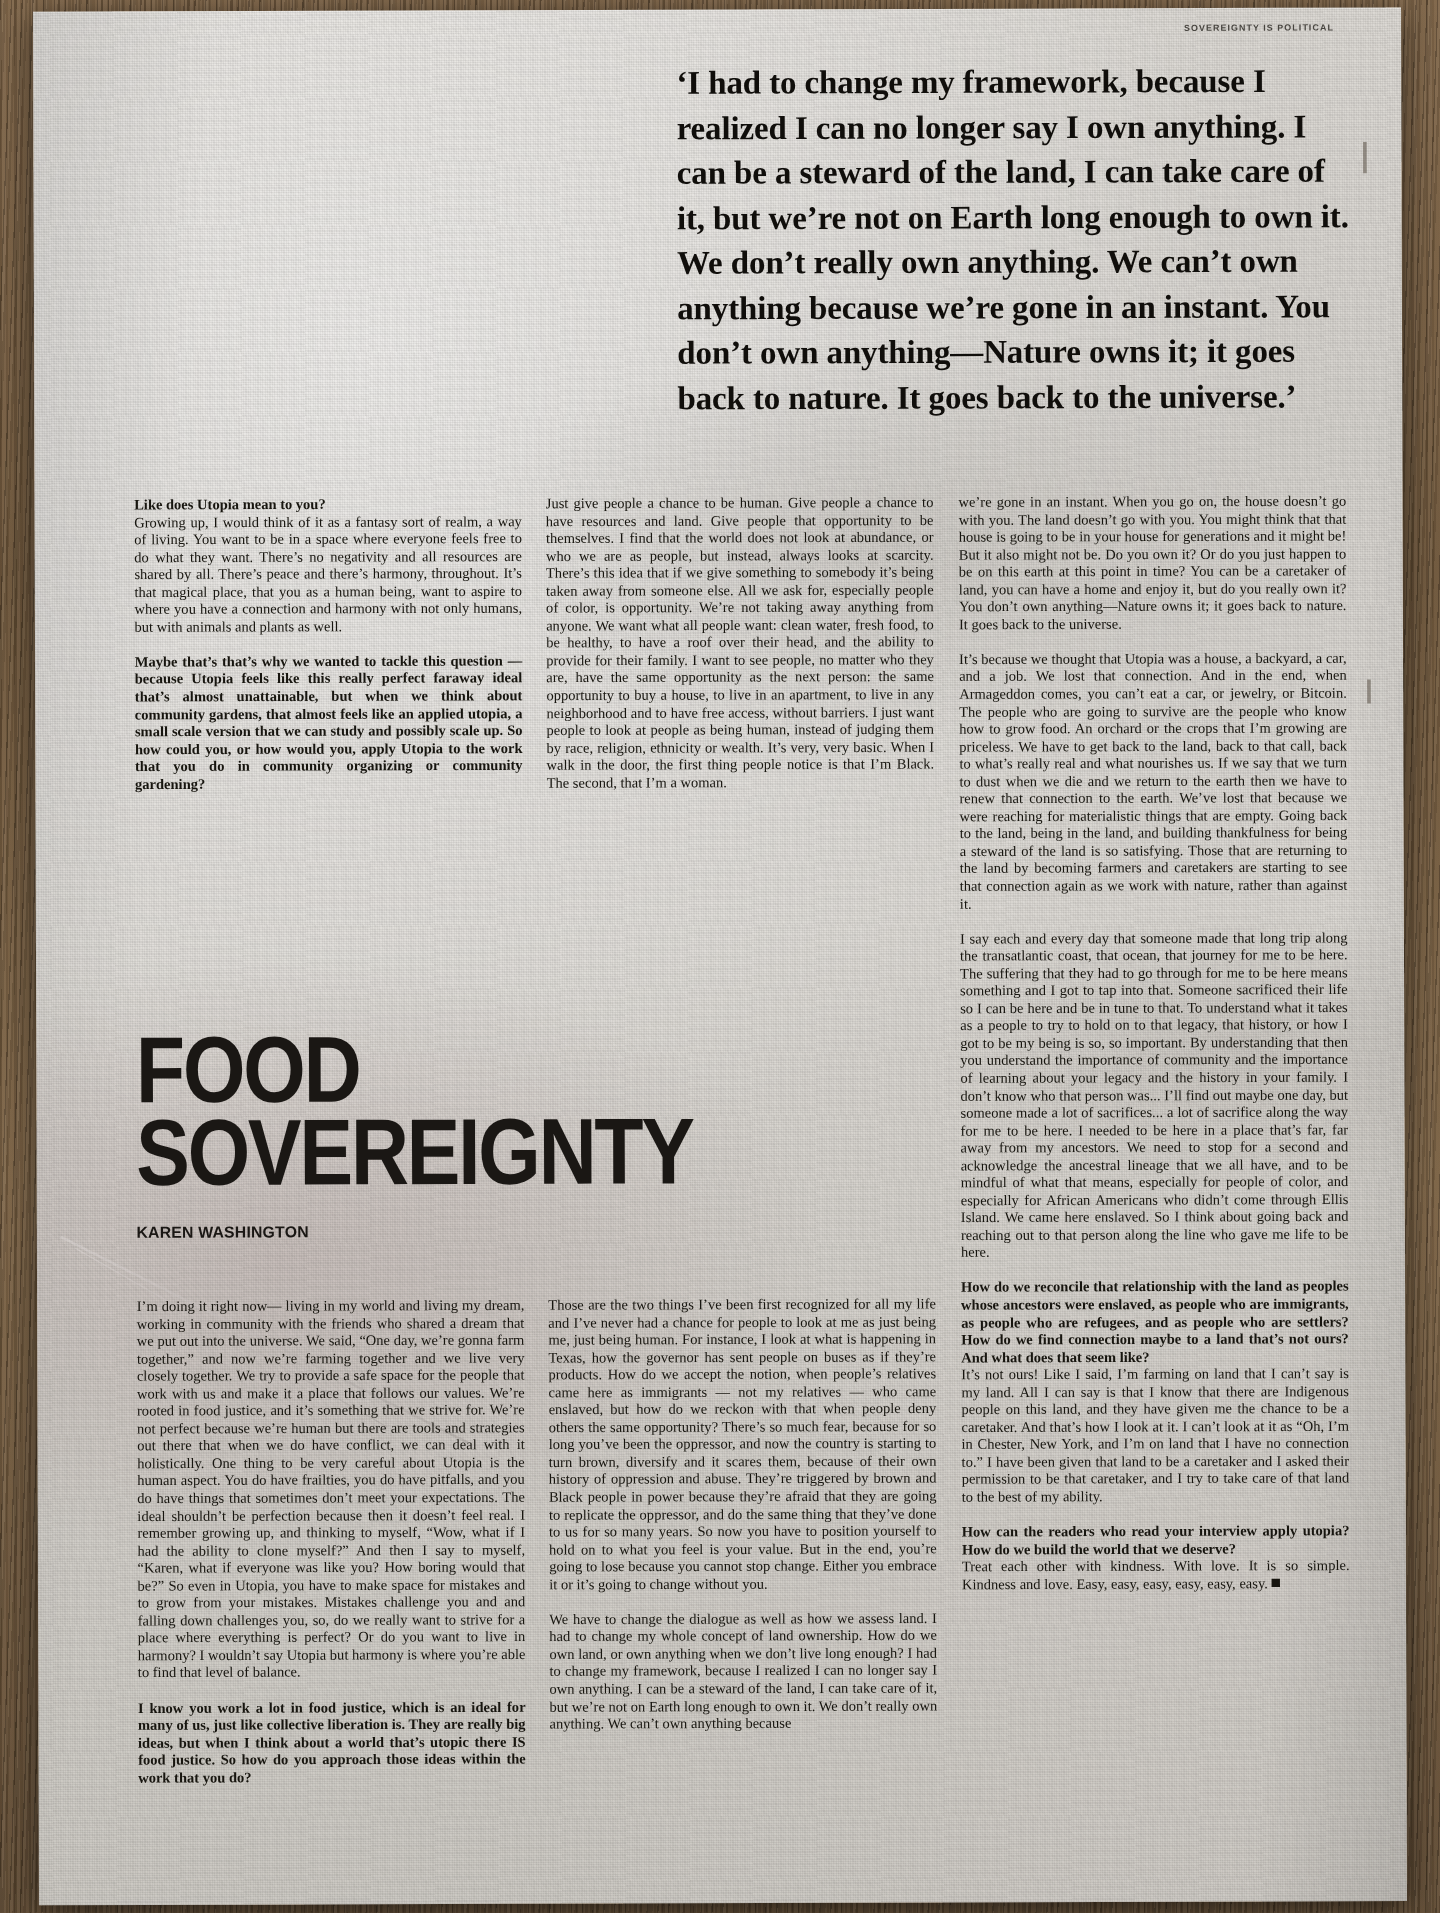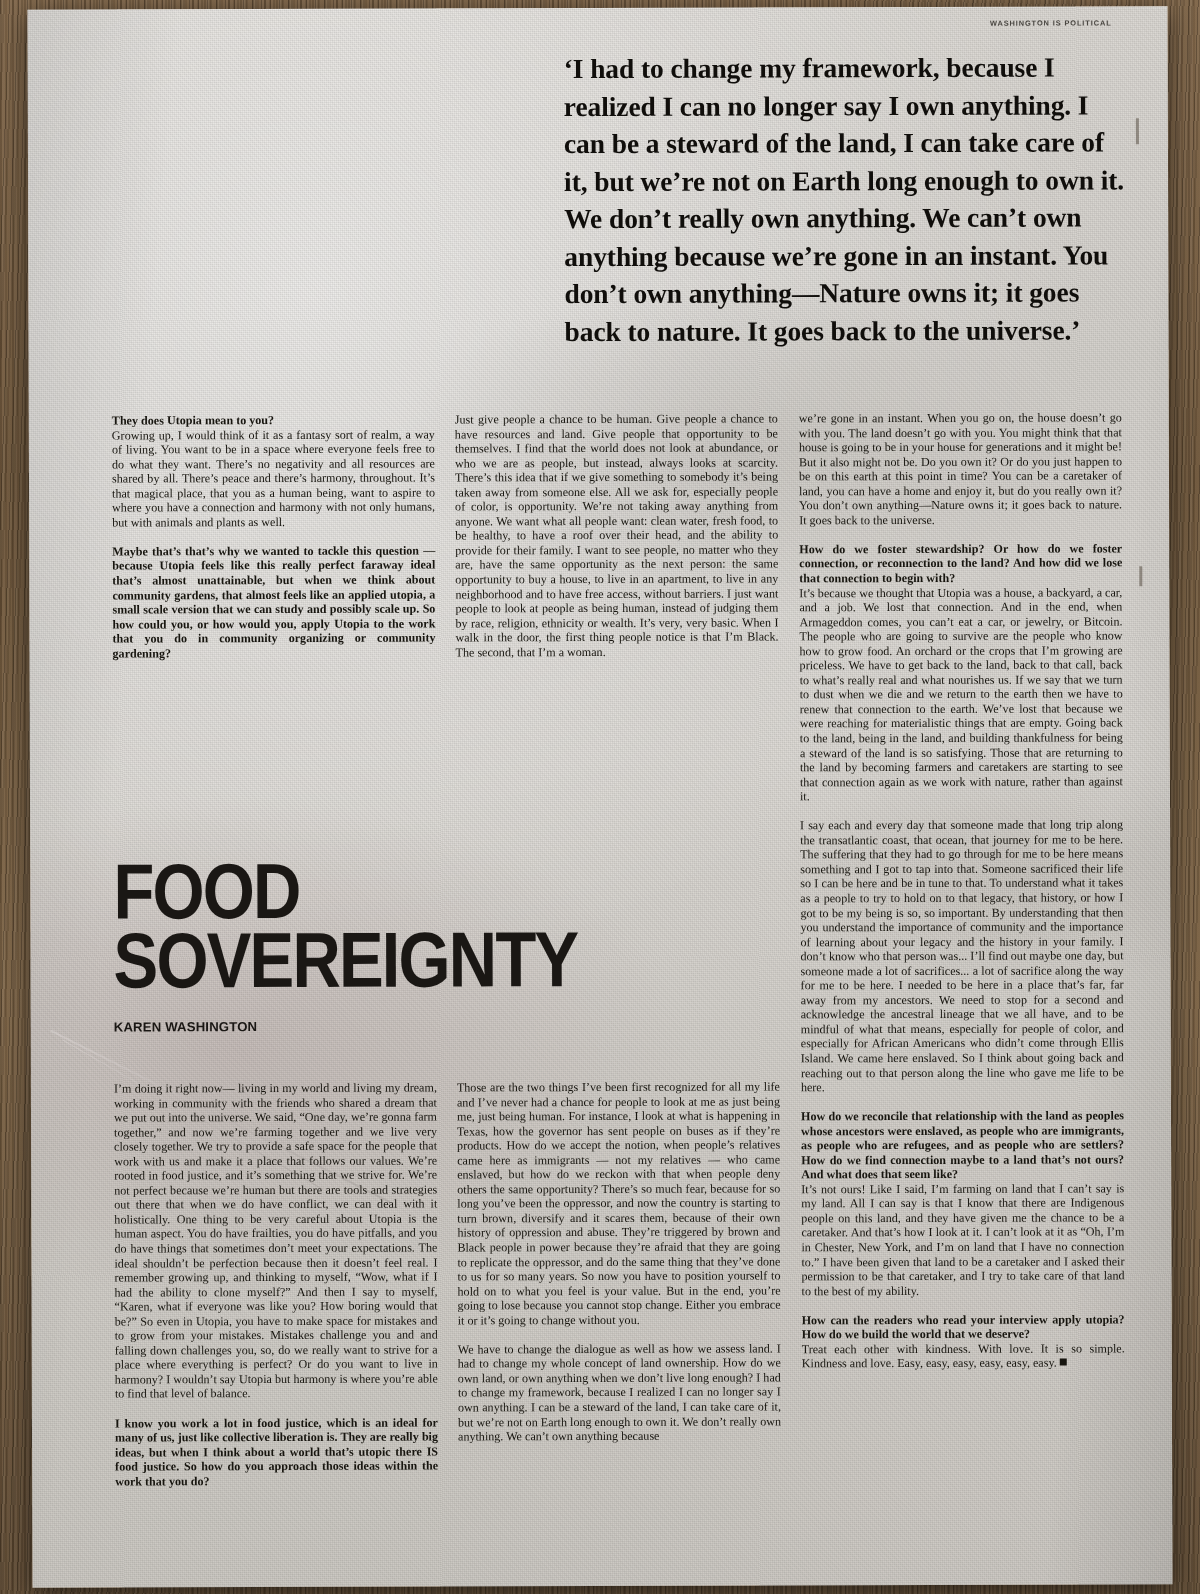--- a/index.html
+++ b/index.html
@@ -136,41 +136,40 @@
 
 <div id="page">
 
   <div class="crease c1"></div>
   <div class="crease c2"></div>
   <div class="nick" style="left:1108px;top:112px;width:3px;height:26px;"></div>
   <div class="nick" style="left:1110px;top:560px;width:3px;height:20px;"></div>
 
   <div id="content">
 
-    <div class="runhead">WASHINGTON IS POLITICAL</div>
+    <div class="runhead">SOVEREIGNTY IS POLITICAL</div>
 
     <div class="pullquote">‘I had to change my framework, because I realized I can no longer say I own anything. I can be a steward of the land, I can take care of it, but we’re not on Earth long enough to own it. We don’t really own anything. We can’t own anything because we’re gone in an instant. You don’t own anything—Nature owns it; it goes back to nature. It goes back to the universe.’</div>
 
     <div class="cols">
 
       <div class="col c1">
-        <p class="body q">They does Utopia mean to you?</p>
+        <p class="body q">Like does Utopia mean to you?</p>
         <p class="body">Growing up, I would think of it as a fantasy sort of realm, a way of living. You want to be in a space where everyone feels free to do what they want. There’s no negativity and all resources are shared by all. There’s peace and there’s harmony, throughout. It’s that magical place, that you as a human being, want to aspire to where you have a connection and harmony with not only humans, but with animals and plants as well.</p>
         <div class="gap"></div>
         <p class="body q">Maybe that’s that’s why we wanted to tackle this question — because Utopia feels like this really perfect faraway ideal that’s almost unattainable, but when we think about community gardens, that almost feels like an applied utopia, a small scale version that we can study and possibly scale up. So how could you, or how would you, apply Utopia to the work that you do in community organizing or community gardening?</p>
       </div>
 
       <div class="col c2">
         <p class="body">Just give people a chance to be human. Give people a chance to have resources and land. Give people that opportunity to be themselves. I find that the world does not look at abundance, or who we are as people, but instead, always looks at scarcity. There’s this idea that if we give something to somebody it’s being taken away from someone else. All we ask for, especially people of color, is opportunity. We’re not taking away anything from anyone. We want what all people want: clean water, fresh food, to be healthy, to have a roof over their head, and the ability to provide for their family. I want to see people, no matter who they are, have the same opportunity as the next person: the same opportunity to buy a house, to live in an apartment, to live in any neighborhood and to have free access, without barriers. I just want people to look at people as being human, instead of judging them by race, religion, ethnicity or wealth. It’s very, very basic. When I walk in the door, the first thing people notice is that I’m Black. The second, that I’m a woman.</p>
       </div>
 
       <div class="col c3">
         <p class="body">we’re gone in an instant. When you go on, the house doesn’t go with you. The land doesn’t go with you. You might think that that house is going to be in your house for generations and it might be! But it also might not be. Do you own it? Or do you just happen to be on this earth at this point in time? You can be a caretaker of land, you can have a home and enjoy it, but do you really own it? You don’t own anything—Nature owns it; it goes back to nature. It goes back to the universe.</p>
         <div class="gap"></div>
-        <p class="body q">How do we foster stewardship? Or how do we foster connection, or reconnection to the land? And how did we lose that connection to begin with?</p>
         <p class="body">It’s because we thought that Utopia was a house, a backyard, a car, and a job. We lost that connection. And in the end, when Armageddon comes, you can’t eat a car, or jewelry, or Bitcoin. The people who are going to survive are the people who know how to grow food. An orchard or the crops that I’m growing are priceless. We have to get back to the land, back to that call, back to what’s really real and what nourishes us. If we say that we turn to dust when we die and we return to the earth then we have to renew that connection to the earth. We’ve lost that because we were reaching for materialistic things that are empty. Going back to the land, being in the land, and building thankfulness for being a steward of the land is so satisfying. Those that are returning to the land by becoming farmers and caretakers are starting to see that connection again as we work with nature, rather than against it.</p>
         <div class="gap"></div>
         <p class="body">I say each and every day that someone made that long trip along the transatlantic coast, that ocean, that journey for me to be here. The suffering that they had to go through for me to be here means something and I got to tap into that. Someone sacrificed their life so I can be here and be in tune to that. To understand what it takes as a people to try to hold on to that legacy, that history, or how I got to be my being is so, so important. By understanding that then you understand the importance of community and the importance of learning about your legacy and the history in your family. I don’t know who that person was... I’ll find out maybe one day, but someone made a lot of sacrifices... a lot of sacrifice along the way for me to be here. I needed to be here in a place that’s far, far away from my ancestors. We need to stop for a second and acknowledge the ancestral lineage that we all have, and to be mindful of what that means, especially for people of color, and especially for African Americans who didn’t come through Ellis Island. We came here enslaved. So I think about going back and reaching out to that person along the line who gave me life to be here.</p>
         <div class="gap"></div>
         <p class="body q">How do we reconcile that relationship with the land as peoples whose ancestors were enslaved, as people who are immigrants, as people who are refugees, and as people who are settlers? How do we find connection maybe to a land that’s not ours? And what does that seem like?</p>
         <p class="body">It’s not ours! Like I said, I’m farming on land that I can’t say is my land. All I can say is that I know that there are Indigenous people on this land, and they have given me the chance to be a caretaker. And that’s how I look at it. I can’t look at it as “Oh, I’m in Chester, New York, and I’m on land that I have no connection to.” I have been given that land to be a caretaker and I asked their permission to be that caretaker, and I try to take care of that land to the best of my ability.</p>
         <div class="gap"></div>
         <p class="body q">How can the readers who read your interview apply utopia? How do we build the world that we deserve?</p>
         <p class="body"><span>Treat each other with kindness. With love. It is so simple. Kindness and love. Easy, easy, easy, easy, easy, easy.</span><span class="endmark"></span></p>
       </div>

